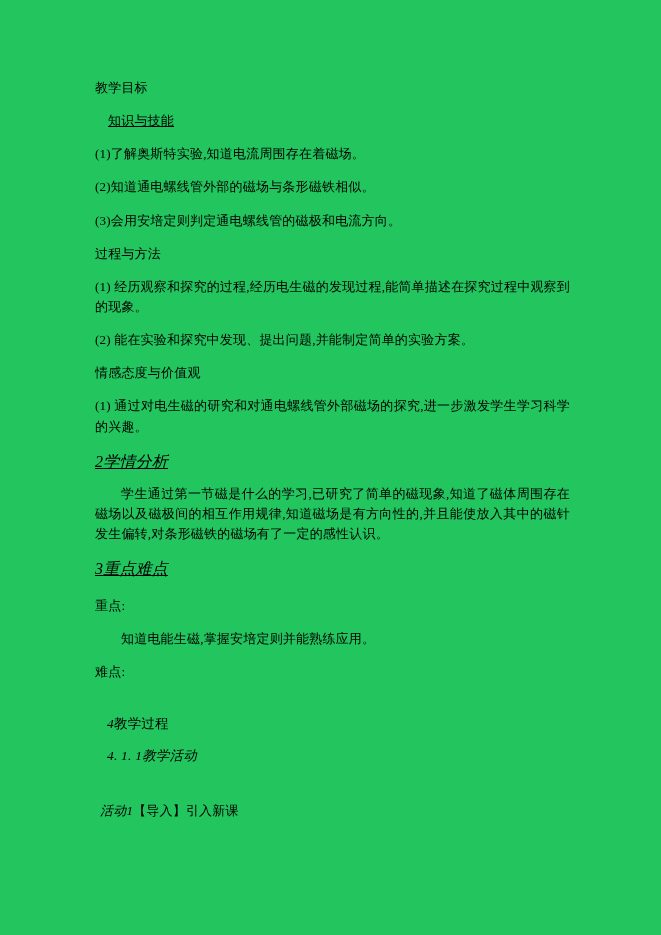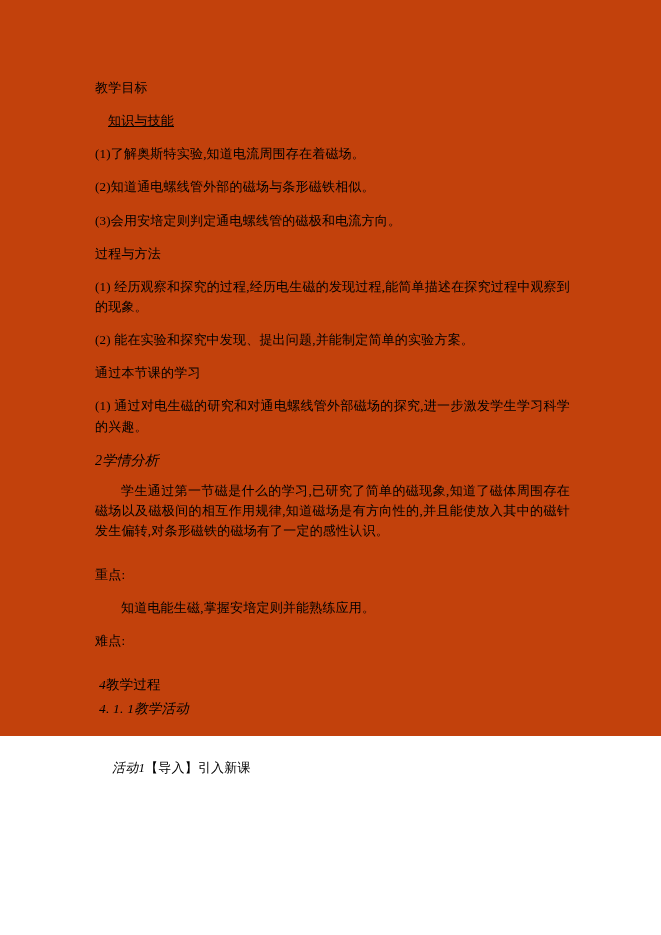--- a/index.html
+++ b/index.html
@@ -10,22 +10,22 @@
   body {
     width: 661px;
     height: 935px;
     font-family: "Liberation Serif", "DejaVu Serif", serif;
     color: #000000;
     overflow: hidden;
   }
   .page {
     position: relative;
     width: 661px;
-    height: 736px;
-    background: #c2410c;
+    height: 935px;
+    background: #22c55e;
     box-sizing: border-box;
   }
   .content {
     position: absolute;
     left: 95px;
     top: 78px;
     width: 475px;
   }
   .para {
     font-size: 13px;
@@ -35,46 +35,47 @@
     letter-spacing: 0.2px;
   }
   .indent1 {
     text-indent: 26px;
   }
   .indent-hang {
     padding-left: 13px;
     text-decoration: underline;
   }
   .heading-num {
-    font-size: 14px;
+    font-size: 16px;
     line-height: 1.5;
     margin: 0 0 4px 0;
     font-style: italic;
     letter-spacing: 0.2px;
+    text-decoration: underline;
   }
   .heading-num .numlabel {
     font-style: italic;
     font-family: "Liberation Serif", serif;
   }
   .sec-line {
     font-size: 13.5px;
     line-height: 1.5;
-    margin: 4px;
+    margin: 12px;
     letter-spacing: 0.2px;
   }
   .italic {
     font-style: italic;
   }
   .gap-lg { height: 18px; }
   .gap-md { height: 11px; }
   .gap-sm { height: 6px; }
   .activity {
     font-size: 13px;
     line-height: 1.55;
-    margin: 17px;
+    margin: 5px;
     letter-spacing: 0.2px;
   }
   .activity .actlabel {
     font-style: italic;
   }
 </style>
 </head>
 <body>
 
 <div class="page">
@@ -89,31 +90,32 @@
     <p class="para">(2)知道通电螺线管外部的磁场与条形磁铁相似。</p>
 
     <p class="para">(3)会用安培定则判定通电螺线管的磁极和电流方向。</p>
 
     <p class="para">过程与方法</p>
 
     <p class="para">(1)  经历观察和探究的过程,经历电生磁的发现过程,能简单描述在探究过程中观察到的现象。</p>
 
     <p class="para">(2) 能在实验和探究中发现、提出问题,并能制定简单的实验方案。</p>
 
-    <p class="para">通过本节课的学习</p>
+    <p class="para">情感态度与价值观</p>
 
     <p class="para">(1) 通过对电生磁的研究和对通电螺线管外部磁场的探究,进一步激发学生学习科学的兴趣。</p>
 
 
     <p class="heading-num"><span class="numlabel">2</span><span>学情分析</span></p>
 
     <div class="gap-sm"></div>
 
     <p class="para indent1">学生通过第一节磁是什么的学习,已研究了简单的磁现象,知道了磁体周围存在磁场以及磁极间的相互作用规律,知道磁场是有方向性的,并且能使放入其中的磁针发生偏转,对条形磁铁的磁场有了一定的感性认识。</p>
 
+    <p class="heading-num"><span class="numlabel">3</span><span>重点难点</span></p>
 
     <div class="gap-md"></div>
 
     <p class="para">重点:</p>
 
     <p class="para indent1">知道电能生磁,掌握安培定则并能熟练应用。</p>
 
     <p class="para">难点:</p>
 
 

